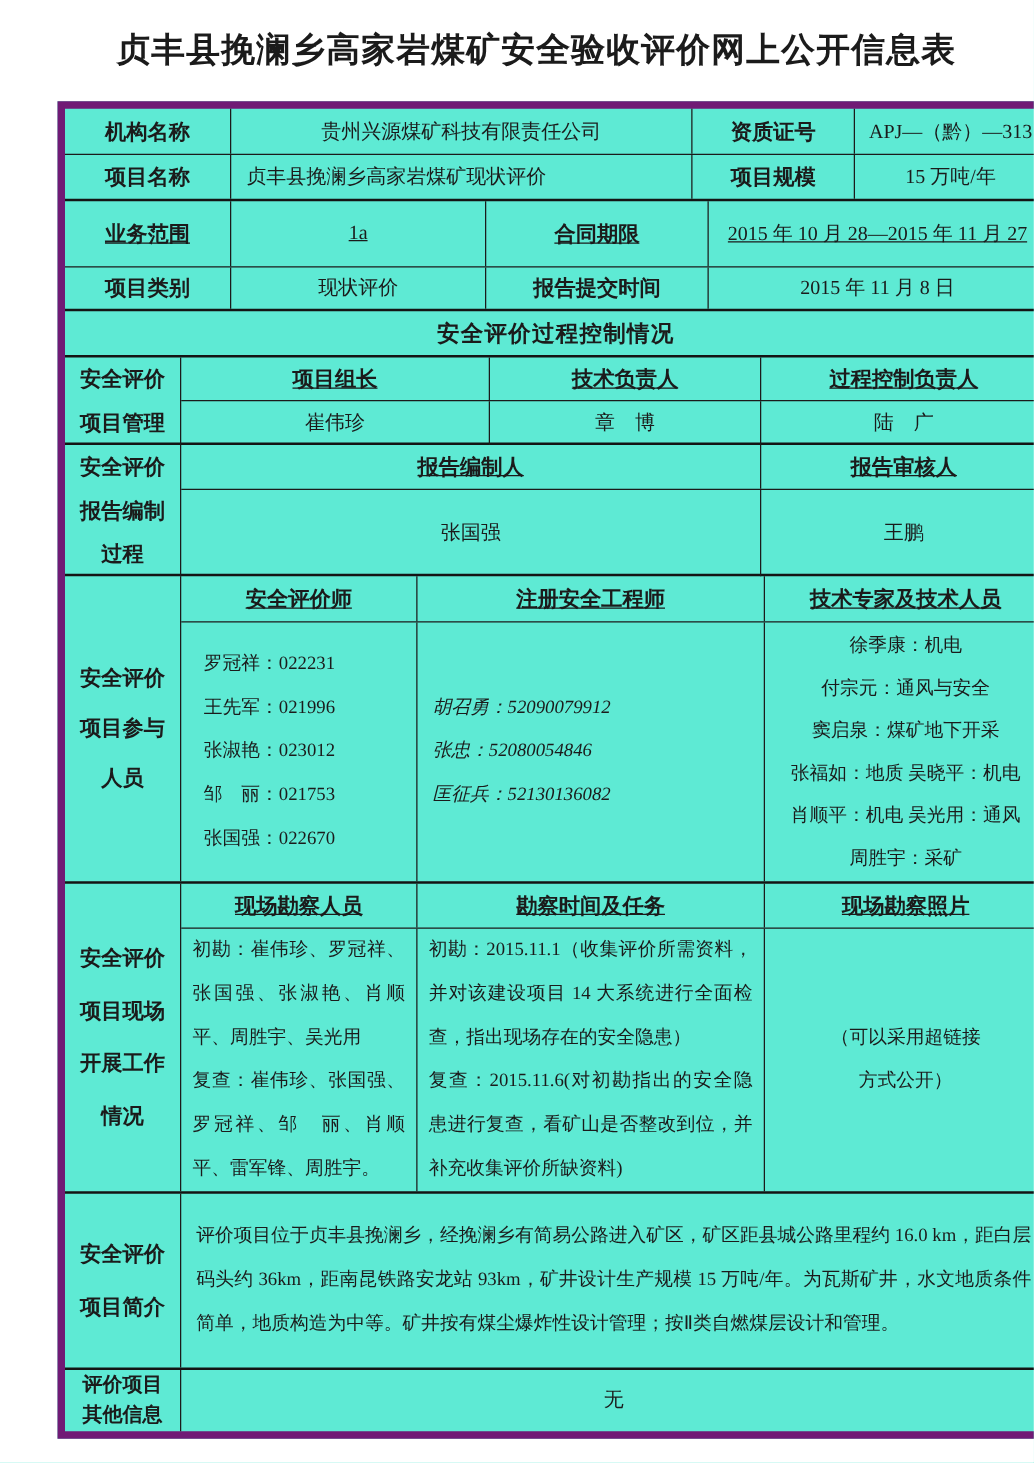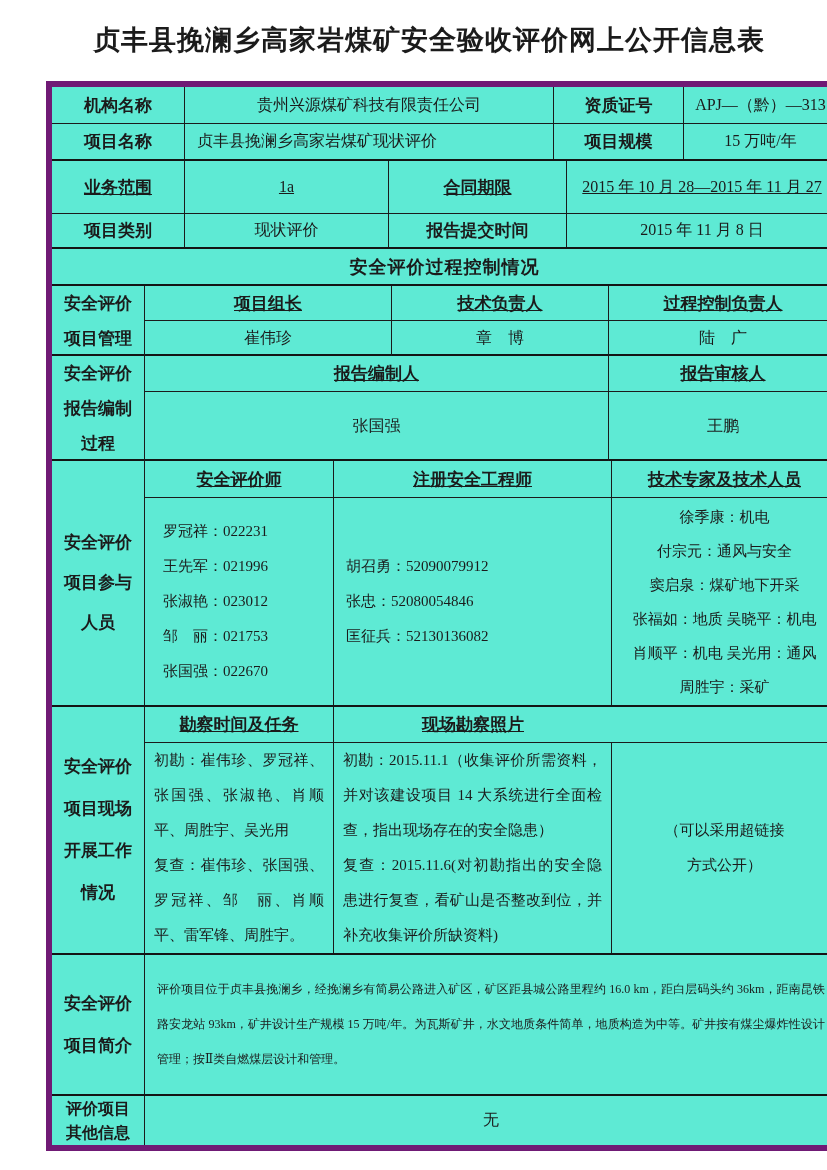--- a/index.html
+++ b/index.html
@@ -49,23 +49,23 @@
   .colsC{grid-template-columns:189px 278px 1fr;}
   .hcell{display:flex;align-items:center;justify-content:center;
     border-right:1.5px solid #1b1b1b;font-weight:700;font-size:17px;}
   .hcell.last{border-right:none;}
   .txt{white-space:pre-line;width:100%;}
   .ctr{text-align:center;}
   .people{font-size:15px;line-height:35px;}
   .experts{font-size:15px;line-height:34px;}
   .para{font-size:15px;line-height:35px;text-align:justify;padding:0 9px;}
   .pad18{padding-left:18px;padding-right:4px;}
-  .pad12{padding-left:12px;padding-right:4px;}
+  .pad12{padding-left:12px;padding-right:4px;font-style:italic;}
   .summary-cell{padding:6px 12px;}
-  .summary-txt{font-size:12px;line-height:35px;text-align:justify;white-space:normal;}
+  .summary-txt{font-size:15px;line-height:35px;text-align:justify;white-space:normal;font-family:Liberation Serif, serif;}
 </style>
 </head>
 <body>
 
 <div class="page">
 
   <h1 class="doc-title">贞丰县挽澜乡高家岩煤矿安全验收评价网上公开信息表</h1>
 
   <div class="tbl">
 
@@ -167,20 +167,21 @@
       </div>
     </div>
 
     <div class="sec bb2" style="height:248px;">
       <div class="sec-label lh42">安全评价
 项目现场
 开展工作
 情况</div>
       <div class="sec-body">
         <div class="sec-head colsC" style="height:36px;">
+          <div class="hcell">现场勘察人员</div>
           <div class="hcell">勘察时间及任务</div>
           <div class="hcell last">现场勘察照片</div>
         </div>
         <div class="sec-content colsC">
           <div class="cell">
             <div class="txt para">初勘：崔伟珍、罗冠祥、张国强、张淑艳、肖顺平、周胜宇、吴光用
 复查：崔伟珍、张国强、罗冠祥、邹　丽、肖顺平、雷军锋、周胜宇。</div>
           </div>
           <div class="cell">
             <div class="txt para">初勘：2015.11.1（收集评价所需资料，并对该建设项目 14 大系统进行全面检查，指出现场存在的安全隐患）

